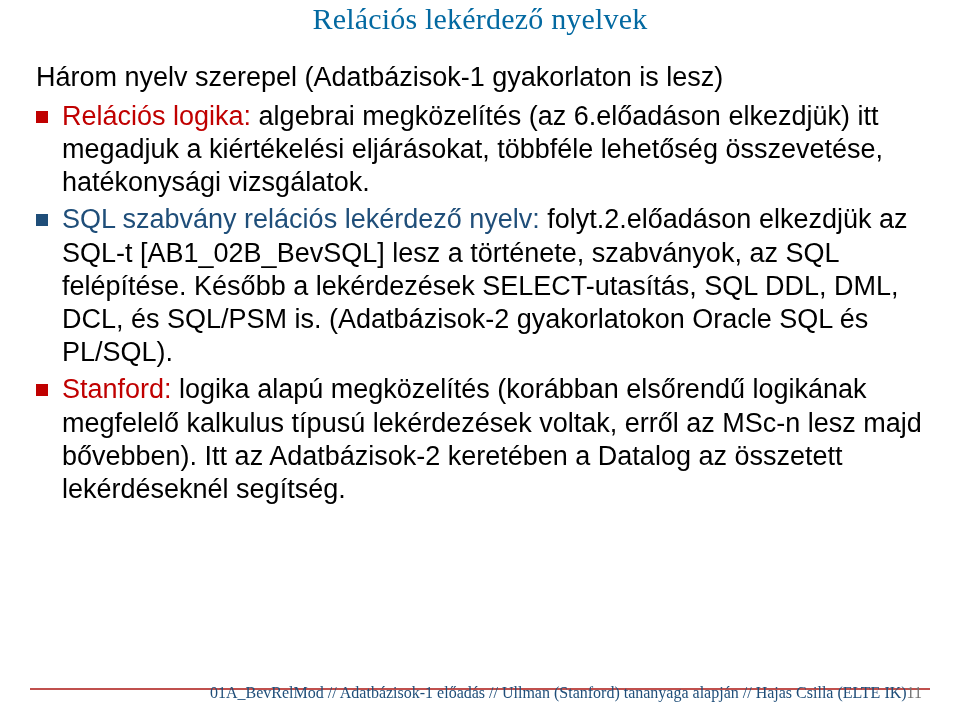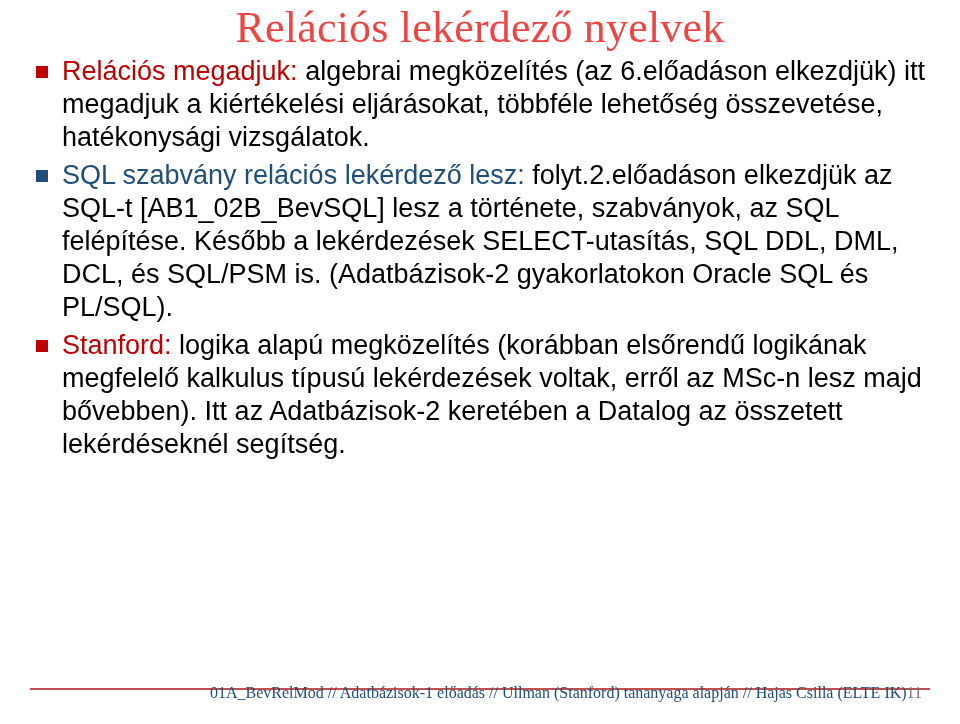--- a/index.html
+++ b/index.html
@@ -10,26 +10,26 @@
     position: relative;
     overflow: hidden;
   }
   .slide {
     width: 960px;
     height: 724px;
     padding: 0 30px 0 30px;
     position: relative;
   }
   .title {
-    font-size: 44px;
+    font-size: 30px;
     font-weight: 400;
-    color: #ef4444;
+    color: #0369a1;
     text-align: center;
     margin-top: 2px;
-    margin-bottom: 2px;
+    margin-bottom: 26px;
     letter-spacing: 0.2px;
   }
   .body-area {
     font-family: Arial, Helvetica, sans-serif;
   }
   .intro-line {
     font-size: 27px;
     color: #000000;
     margin-left: 6px;
     margin-bottom: 6px;
@@ -87,32 +87,33 @@
 </style>
 </head>
 <body>
 
 <div class="slide">
 
   <h1 class="title">Relációs lekérdező nyelvek</h1>
 
   <div class="body-area">
 
+    <p class="intro-line">Három nyelv szerepel (Adatbázisok-1 gyakorlaton is lesz)</p>
 
     <div class="bullet">
       <span class="sq sq-red"></span>
       <p class="txt">
-        <span class="red">Relációs megadjuk:</span><span class="black"> algebrai megközelítés (az 6.előadáson elkezdjük) itt megadjuk a kiértékelési eljárásokat, többféle lehetőség összevetése, hatékonysági vizsgálatok.</span>
+        <span class="red">Relációs logika:</span><span class="black"> algebrai megközelítés (az 6.előadáson elkezdjük) itt megadjuk a kiértékelési eljárásokat, többféle lehetőség összevetése, hatékonysági vizsgálatok.</span>
       </p>
     </div>
 
     <div class="bullet">
       <span class="sq sq-blue"></span>
       <p class="txt">
-        <span class="blue">SQL szabvány relációs lekérdező lesz:</span><span class="black"> folyt.2.előadáson elkezdjük az SQL-t [AB1_02B_BevSQL] lesz a története, szabványok, az SQL felépítése. Később a lekérdezések SELECT-utasítás, SQL DDL, DML, DCL, és SQL/PSM is. (Adatbázisok-2 gyakorlatokon Oracle SQL és PL/SQL).</span>
+        <span class="blue">SQL szabvány relációs lekérdező nyelv:</span><span class="black"> folyt.2.előadáson elkezdjük az SQL-t [AB1_02B_BevSQL] lesz a története, szabványok, az SQL felépítése. Később a lekérdezések SELECT-utasítás, SQL DDL, DML, DCL, és SQL/PSM is. (Adatbázisok-2 gyakorlatokon Oracle SQL és PL/SQL).</span>
       </p>
     </div>
 
     <div class="bullet">
       <span class="sq sq-red"></span>
       <p class="txt">
         <span class="red">Stanford:</span><span class="black"> logika alapú megközelítés (korábban elsőrendű logikának megfelelő kalkulus típusú lekérdezések voltak, erről az MSc-n lesz majd bővebben). Itt az Adatbázisok-2 keretében a Datalog az összetett lekérdéseknél segítség.</span>
       </p>
     </div>
 

